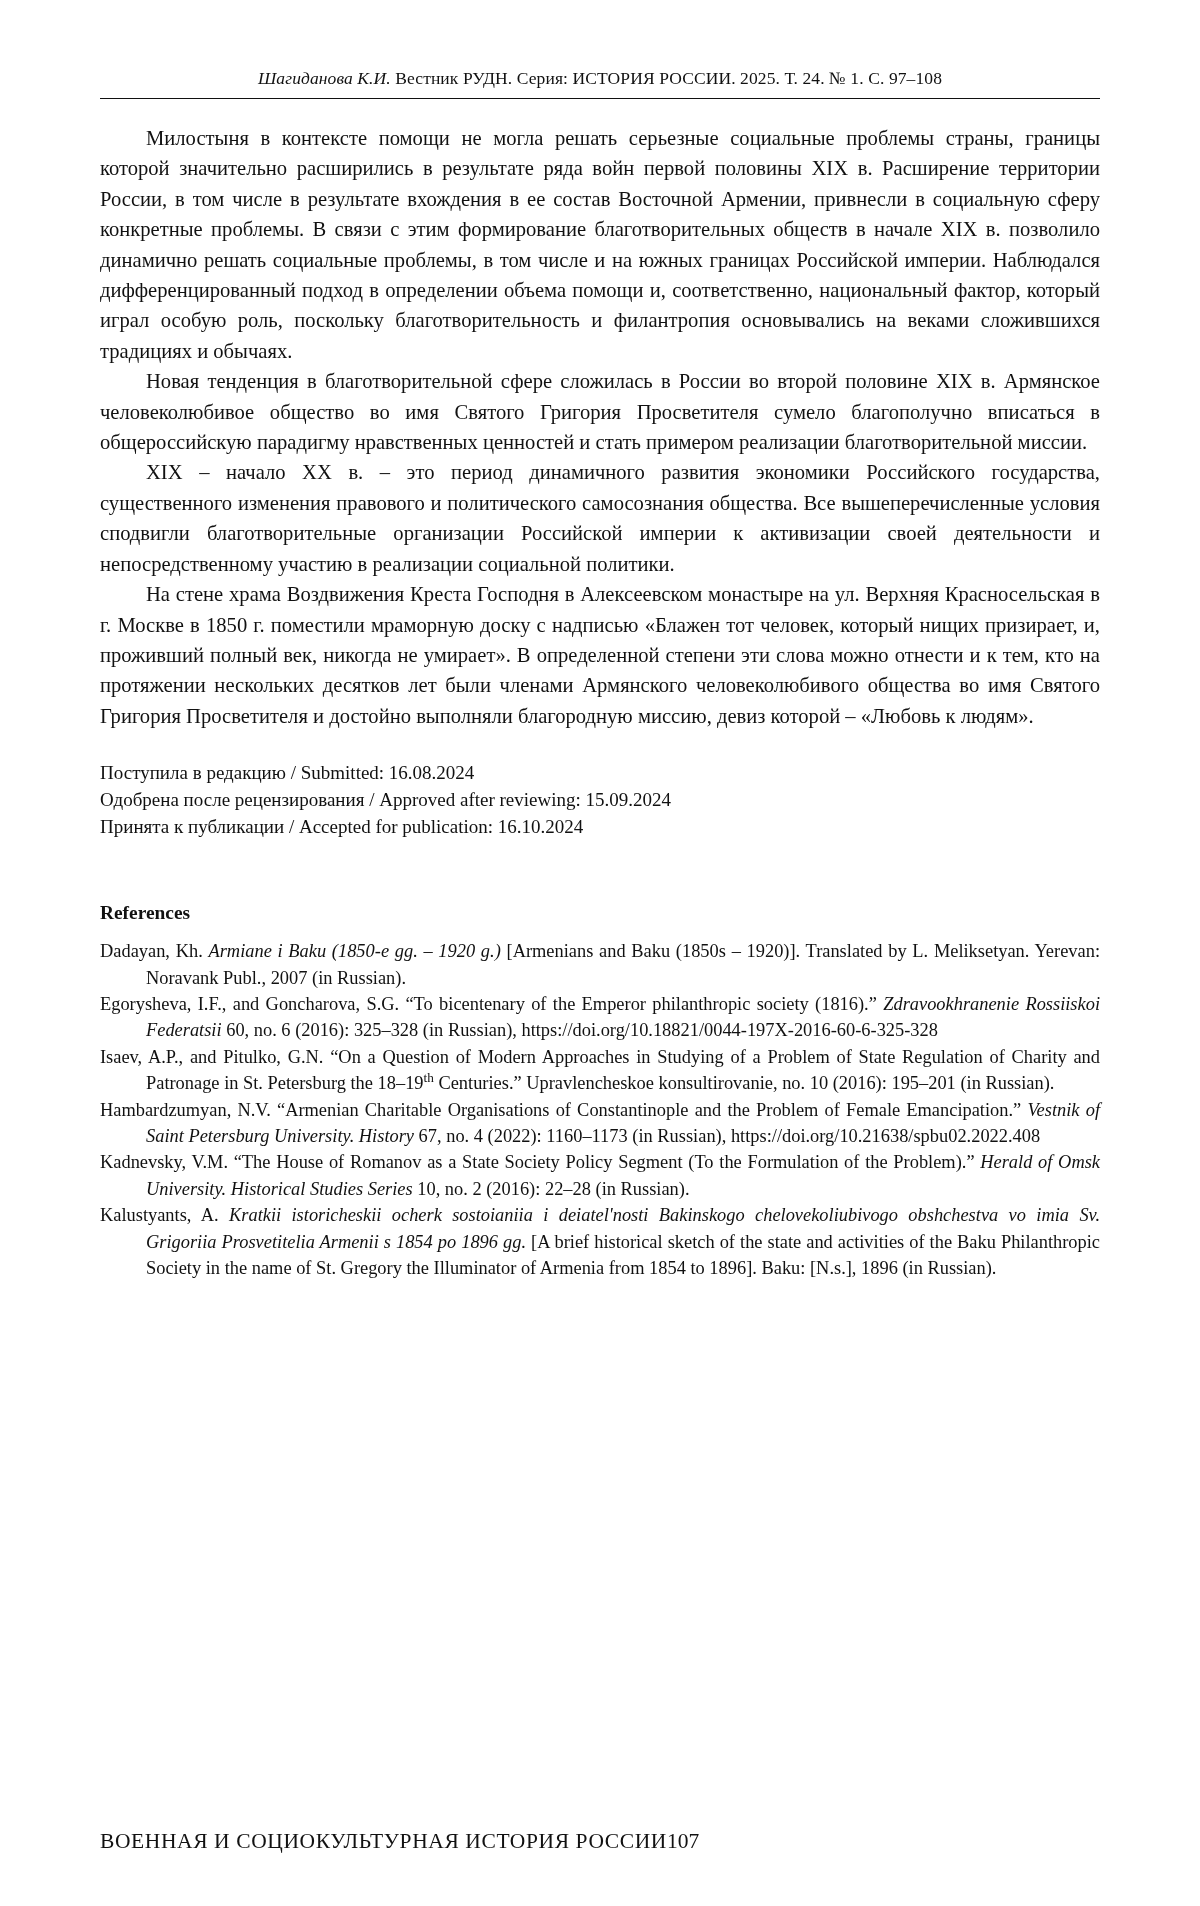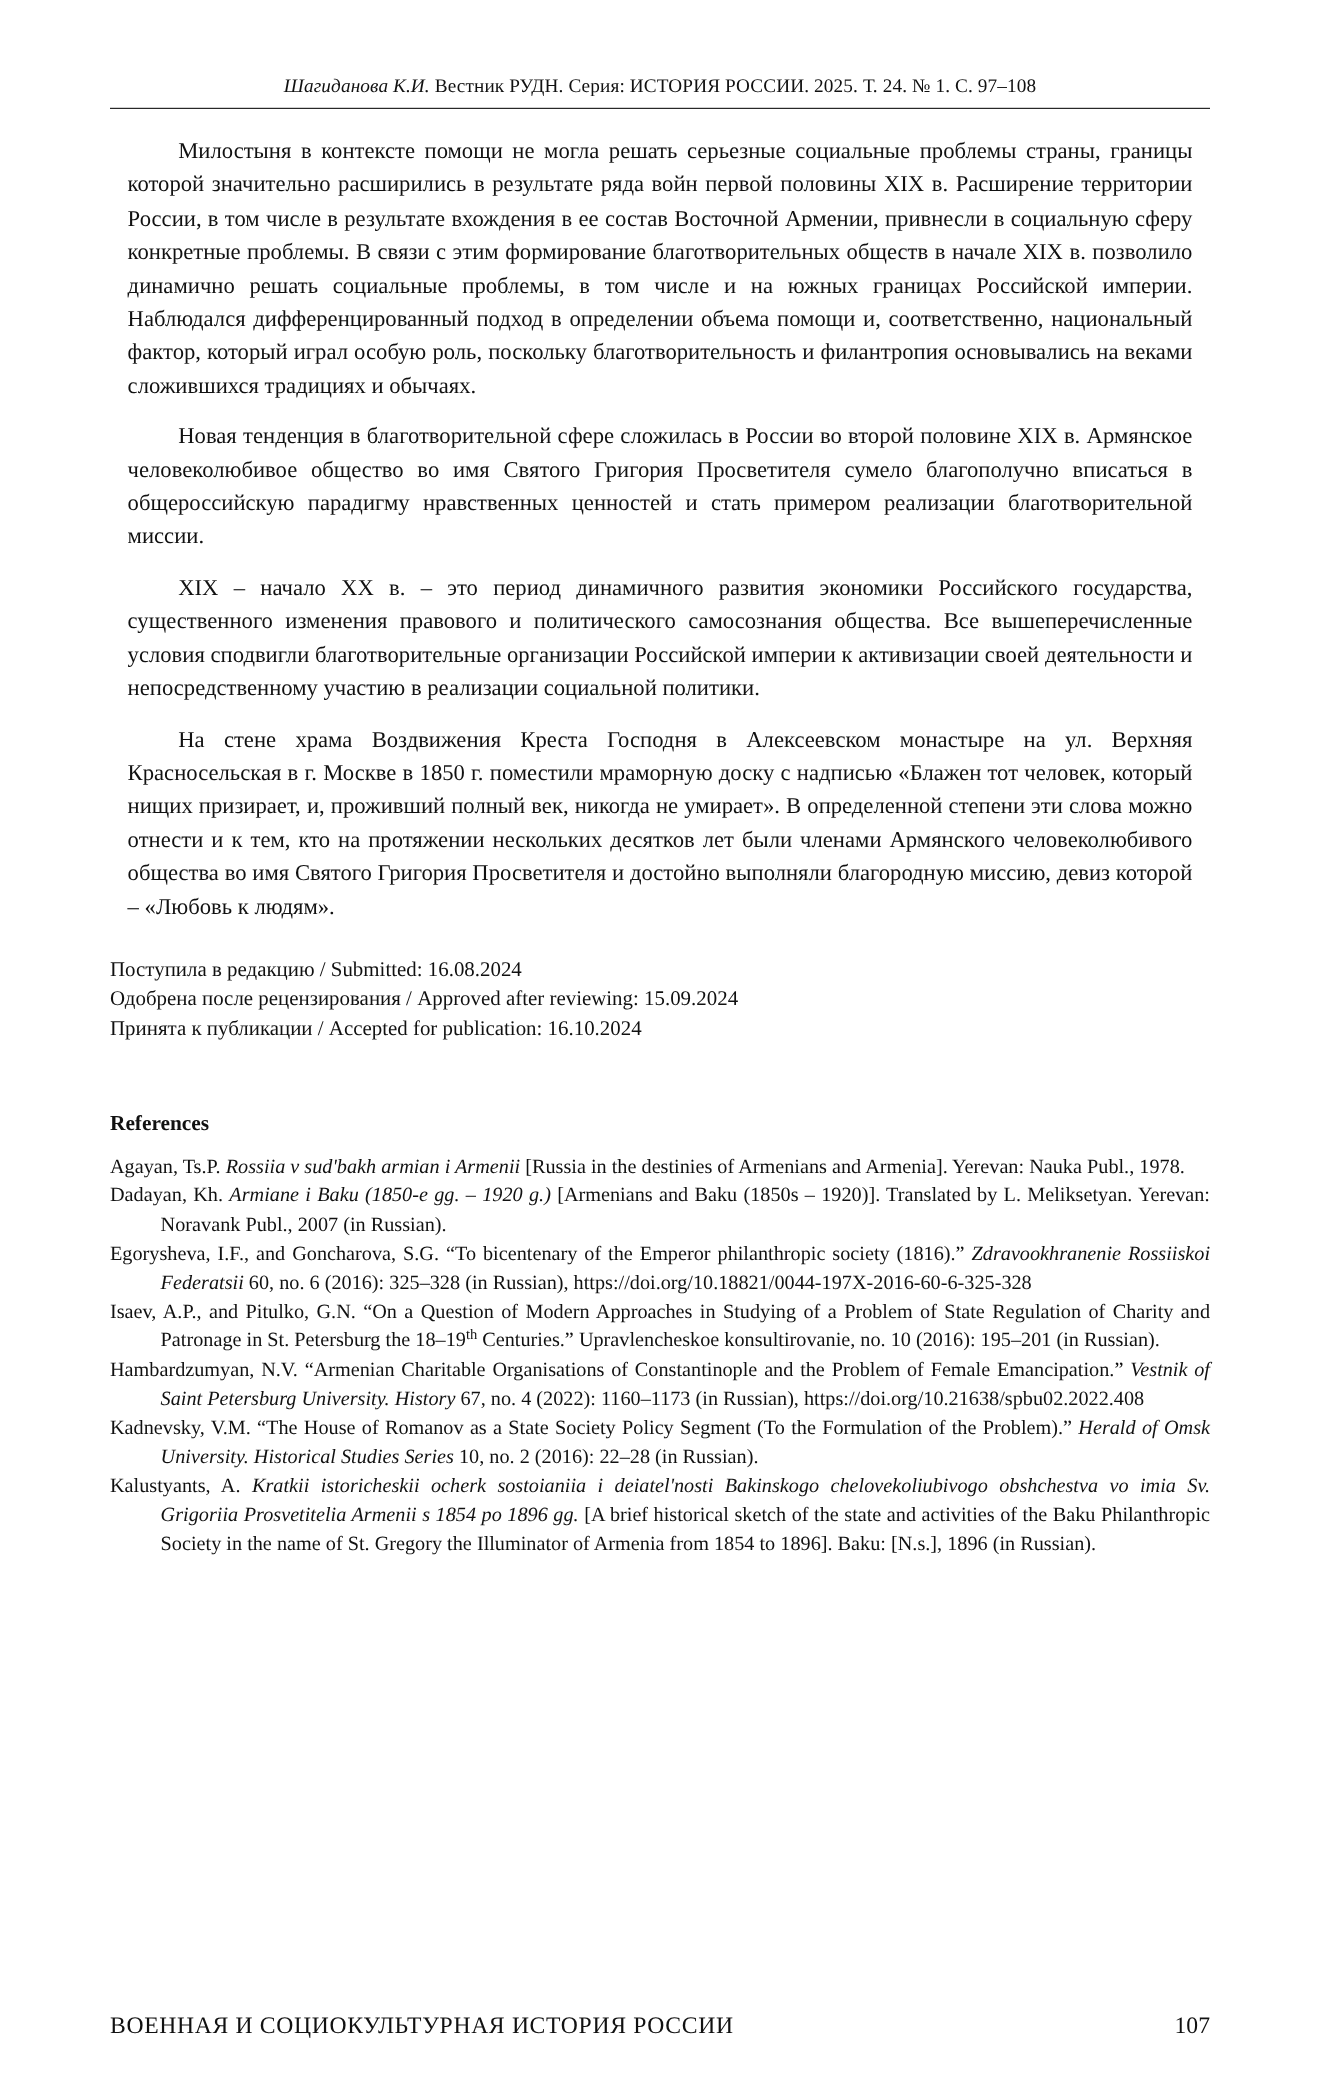--- a/index.html
+++ b/index.html
@@ -30,21 +30,21 @@
   }
   .running-head .ital {
     font-style: italic;
   }
   .head-rule {
     border: 0;
     border-top: 1.4px solid #111;
     margin: 9px 0 24px 0;
   }
   .body-text p {
-    margin: 16px;
+    margin: 0;
     text-align: justify;
     text-justify: inter-word;
     font-size: 20.6px;
     line-height: 30.4px;
     text-indent: 46px;
     hyphens: manual;
   }
   .dates {
     margin-top: 28px;
     font-size: 19px;
@@ -68,21 +68,20 @@
   }
   .ref i { font-style: italic; }
   .ref sup { font-size: 0.72em; vertical-align: super; line-height: 0; }
   .footer {
     position: absolute;
     left: 100px;
     right: 100px;
     bottom: 52px;
     display: flex;
     align-items: baseline;
-    justify-content: space-between;
   }
   .footer-title {
     font-size: 21.5px;
     letter-spacing: 0.6px;
   }
   .footer-page {
     font-size: 21.5px;
   }
 </style>
 </head>
@@ -104,21 +103,20 @@
 
   <div class="dates" id="dates-block">
       <div>Поступила в редакцию / Submitted: 16.08.2024</div>
       <div>Одобрена после рецензирования / Approved after reviewing: 15.09.2024</div>
       <div>Принята к публикации / Accepted for publication: 16.10.2024</div>
     </div>
 
   <div class="refs-title">References</div>
 
   <div class="refs-list" id="refs-list">
-      <p class="ref"><span>Agayan, Ts.P. </span><i>Rossiia v sud'bakh armian i Armenii</i><span> [Russia in the destinies of Armenians and Armenia]. Yerevan: Nauka Publ., 1978.</span></p>
       <p class="ref"><span>Dadayan, Kh. </span><i>Armiane i Baku (1850-e gg. – 1920 g.)</i><span> [Armenians and Baku (1850s – 1920)]. Translated by L. Meliksetyan. Yerevan: Noravank Publ., 2007 (in Russian).</span></p>
       <p class="ref"><span>Egorysheva, I.F., and Goncharova, S.G. “To bicentenary of the Emperor philanthropic society (1816).” </span><i>Zdravookhranenie Rossiiskoi Federatsii</i><span> 60, no. 6 (2016): 325–328 (in Russian), https://doi.org/10.18821/0044-197X-2016-60-6-325-328</span></p>
       <p class="ref"><span>Isaev, A.P., and Pitulko, G.N. “On a Question of Modern Approaches in Studying of a Problem of State Regulation of Charity and Patronage in St. Petersburg the 18–19</span><sup>th</sup><span> Centuries.” Upravlencheskoe konsultirovanie, no. 10 (2016): 195–201 (in Russian).</span></p>
       <p class="ref"><span>Hambardzumyan, N.V. “Armenian Charitable Organisations of Constantinople and the Problem of Female Emancipation.” </span><i>Vestnik of Saint Petersburg University. History</i><span> 67, no. 4 (2022): 1160–1173 (in Russian), https://doi.org/10.21638/spbu02.2022.408</span></p>
       <p class="ref"><span>Kadnevsky, V.M. “The House of Romanov as a State Society Policy Segment (To the Formulation of the Problem).” </span><i>Herald of Omsk University. Historical Studies Series</i><span> 10, no. 2 (2016): 22–28 (in Russian).</span></p>
       <p class="ref"><span>Kalustyants, A. </span><i>Kratkii istoricheskii ocherk sostoianiia i deiatel'nosti Bakinskogo chelovekoliubivogo obshchestva vo imia Sv. Grigoriia Prosvetitelia Armenii s 1854 po 1896 gg.</i><span> [A brief historical sketch of the state and activities of the Baku Philanthropic Society in the name of St. Gregory the Illuminator of Armenia from 1854 to 1896]. Baku: [N.s.], 1896 (in Russian).</span></p>
     </div>
 
   <div class="footer">
     <div class="footer-title">ВОЕННАЯ И СОЦИОКУЛЬТУРНАЯ ИСТОРИЯ РОССИИ</div>

